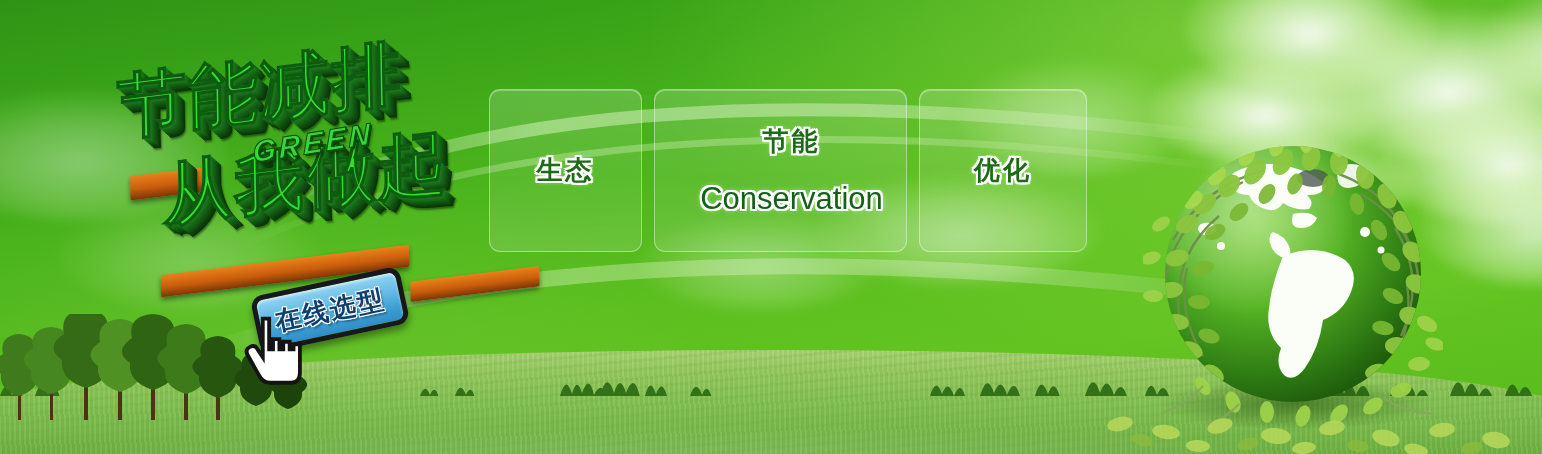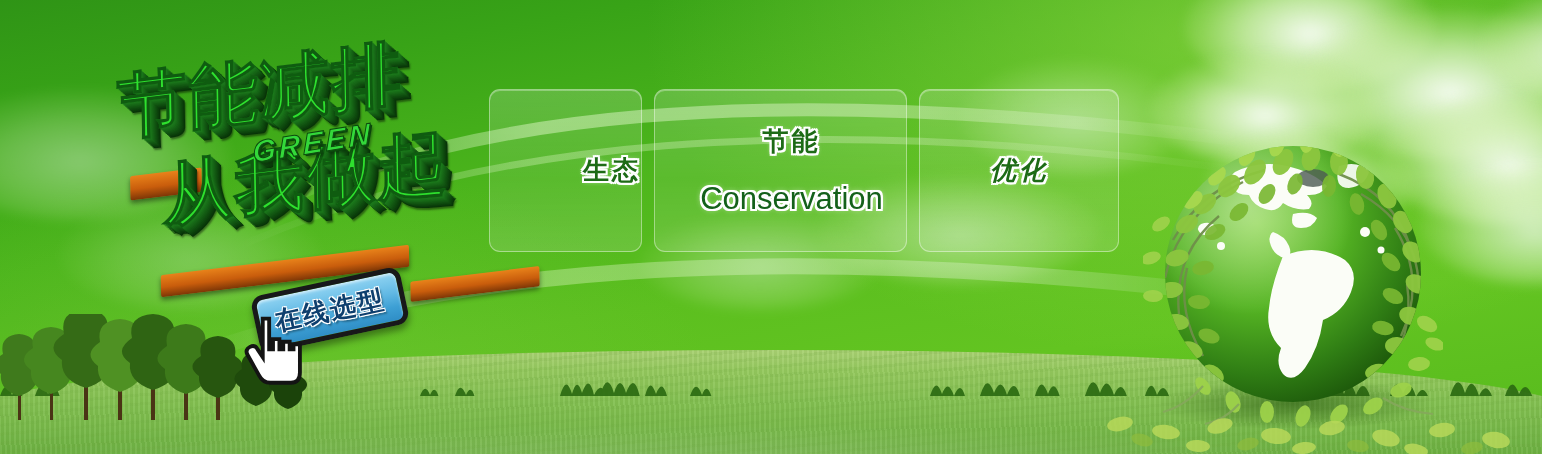--- a/index.html
+++ b/index.html
@@ -150,23 +150,23 @@
     position:relative;
     border:1px solid rgba(255,255,255,.40);
     border-radius:11px;
     background:linear-gradient(180deg, rgba(255,255,255,.17) 0%, rgba(255,255,255,.08) 55%, rgba(255,255,255,.13) 100%);
     box-shadow:inset 0 1px 0 rgba(255,255,255,.30);
     display:flex; flex-direction:column; align-items:center; justify-content:center;
     gap:22px;
     height:163px;
     cursor:pointer;
   }
-  .card-1 { width:153px;align-items:flex-end; }
+  .card-1 { width:153px; }
   .card-2 { width:253px;padding-left:22px; }
-  .card-3 { width:200px;font-style:italic; }
+  .card-3 { width:168px; }
   .card-cn {
     font-size:26px; font-weight:bold; letter-spacing:3px;
     color:#1d6b16;
     text-shadow:
       -2px -2px 0 #fff, 2px -2px 0 #fff, -2px 2px 0 #fff, 2px 2px 0 #fff,
       -2px 0 0 #fff, 2px 0 0 #fff, 0 -2px 0 #fff, 0 2px 0 #fff,
       0 0 5px rgba(255,255,255,.9);
     white-space:nowrap;
   }
   .card-en {

